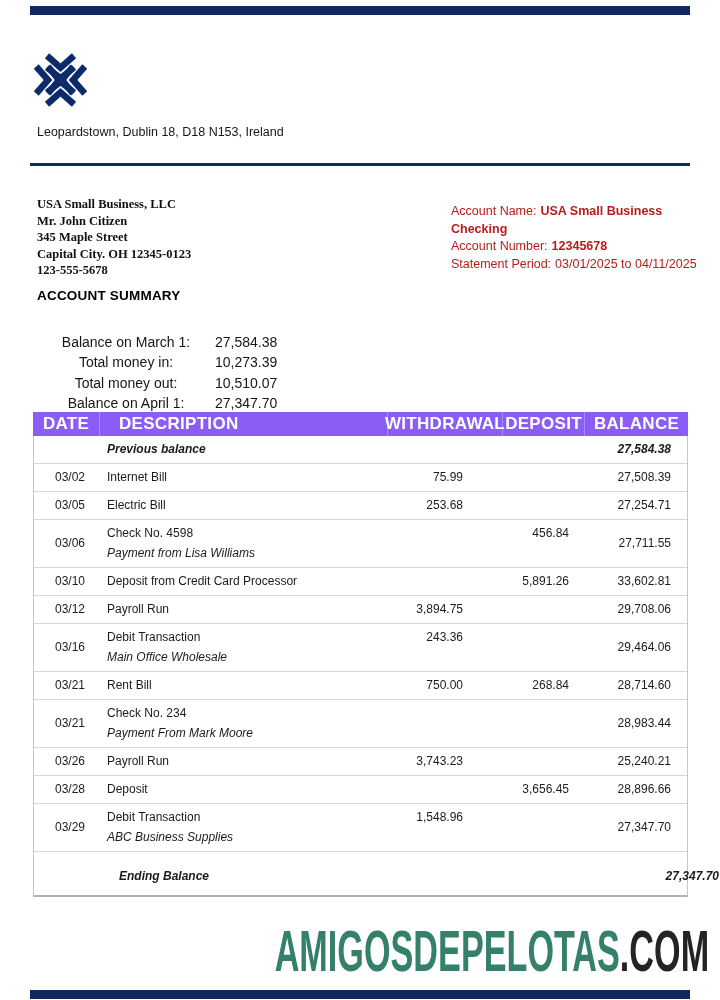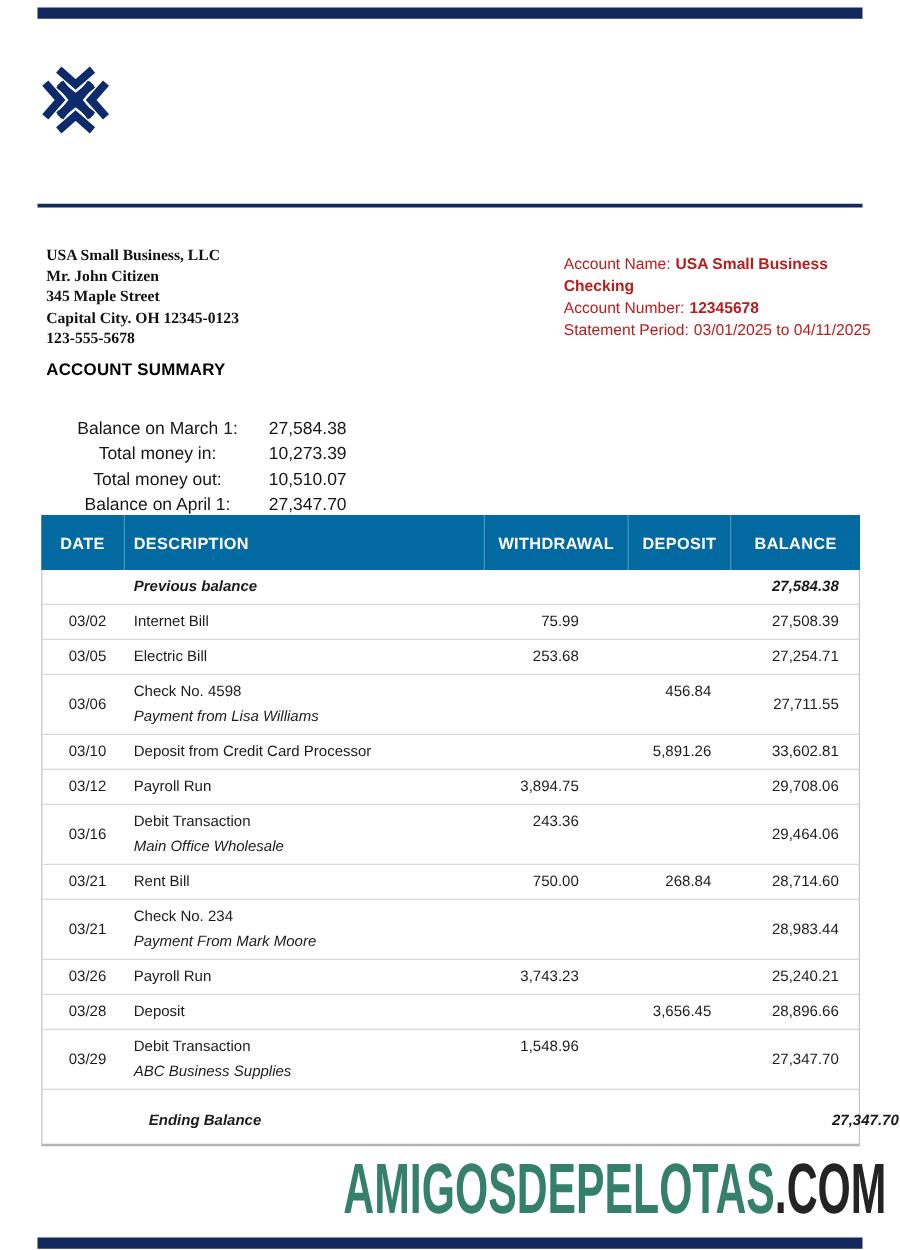--- a/index.html
+++ b/index.html
@@ -25,23 +25,23 @@
   .acct .val{font-weight:bold;margin-left:4px;}
   .acct .val.plain{font-weight:normal;}
 
   
   .summary-title{position:absolute;top:288px;left:37px;font-size:13.5px;font-weight:bold;color:#000;letter-spacing:.2px;}
   .summary{position:absolute;top:332px;left:37px;font-size:14px;color:#161616;text-align:center;}
   .srow{display:grid;grid-template-columns:178px auto;line-height:20.3px;}
 
   
   .table{position:absolute;top:412px;left:33px;width:655px;font-size:12px;}
-  .thead{display:grid;grid-template-columns:66px 288px 115px 82px 104px;background:#0369a1;color:#fff;font-weight:bold;font-size:13px;letter-spacing:.3px;height:44px;}
+  .thead{display:grid;grid-template-columns:66px 288px 115px 82px 104px;background:#8b5cf6;color:#fff;font-weight:bold;font-size:17px;letter-spacing:.3px;height:24px;}
   .th{display:flex;align-items:center;justify-content:center;height:100%;}
-  .th.th-desc{justify-content:flex-start;padding-left:7px;}
+  .th.th-desc{justify-content:flex-start;padding-left:19px;}
   .th.sep{border-left:1px solid rgba(255,255,255,.28);box-sizing:border-box;}
   .tbody{border-left:1px solid #c6c6c6;border-right:1px solid #c6c6c6;border-bottom:2px solid #b3b3b3;}
   .trow{display:grid;grid-template-columns:66px 288px 115px 82px 104px;align-items:center;border-bottom:1px solid #d8d8d8;padding:7px 0;color:#1b1b1b;line-height:13px;}
   .trow.emph{font-weight:bold;font-style:italic;}
   .trow.ending{border-bottom:none;padding-top:18px;padding-bottom:12px;font-weight:bold;gap:12px;}
   .c-date{text-align:center;padding-left:6px;}
   .c-desc{padding-left:7px;}
   .desc-note{font-style:italic;margin-top:7px;}
   .c-num{text-align:right;}
   .c-w{padding-right:40px;align-self:start;}
@@ -71,20 +71,21 @@
           <path d="M5,25 L27,50 L5,75"></path>
           <path d="M27,25 L47,50 L27,75"></path>
           <path d="M95,25 L73,50 L95,75"></path>
           <path d="M73,25 L53,50 L73,75"></path>
         </g>
       </svg>
     </span>
   </div>
 
   <div class="bank-address">
+    <div>Leopardstown, Dublin 18, D18 N153, Ireland</div>
   </div>
 
   <div class="divider"></div>
 
   <div class="customer">
     <div>USA Small Business, LLC</div>
     <div>Mr. John Citizen</div>
     <div>345 Maple Street</div>
     <div>Capital City. OH 12345-0123</div>
     <div>123-555-5678</div>

